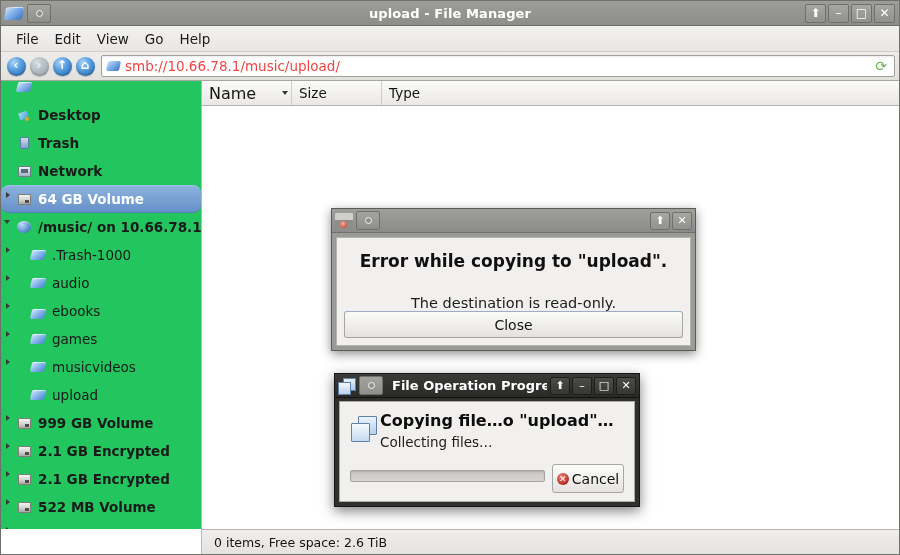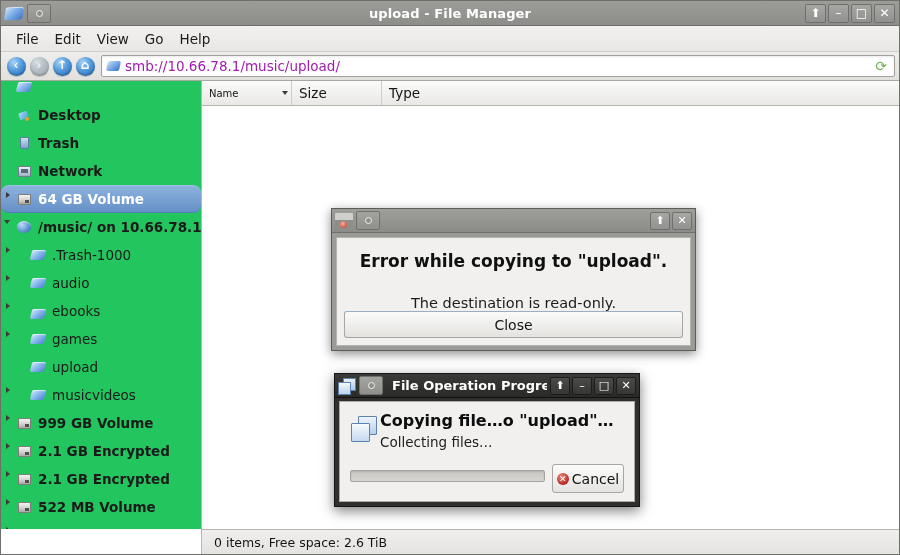--- a/index.html
+++ b/index.html
@@ -111,21 +111,21 @@
     border-radius: 2px;
     display: flex; align-items: center;
     padding: 0 6px 0 5px;
     box-shadow: inset 0 1px 2px rgba(0,0,0,.09);
   }
   .path-icon {
     width: 13px; height: 10px; margin-right: 5px; flex: 0 0 13px;
     background: linear-gradient(135deg, #cfe3f7 0%, #7fb0e8 45%, #3d74c4 100%);
     border-radius: 2px; transform: skewX(-12deg);
   }
-  .path-text { font-size: 13.5px; color: #a21caf; flex: 1; }
+  .path-text { font-size: 13.5px; color: #ef4444; flex: 1; }
   .reload-icon {
     width: 14px; height: 14px; flex: 0 0 14px;
     color: #6db24f; font-size: 14px; line-height: 14px;
     text-align: center;
   }
 
   
   .body-row { flex: 1; display: flex; min-height: 0; background: #e7e6e3; }
 
   .sidebar {
@@ -229,21 +229,21 @@
     padding: 0 7px;
     border-right: 1px solid #cecdc9;
     position: relative;
   }
   .col.sortarrow { width: 12px; border-right: none; display:flex; align-items:center; justify-content:center; padding:0;}
   .col.sortarrow::before {
     content:""; border-top: 4px solid #3a3a3a;
     border-left: 3.5px solid transparent; border-right: 3.5px solid transparent;
   }
   .col.namewrap { width: 90px; padding:0; display:flex; border-right: 1px solid #cecdc9;}
-  .col.namewrap .lbl { padding: 0 0 0 7px; display:flex; align-items:center; flex:1; font-size:10px; color:#151515;}
+  .col.namewrap .lbl { padding: 0 0 0 7px; display:flex; align-items:center; flex:1; font-size:16px; color:#151515;}
   .col.size { width: 90px; }
   .col.type { flex: 1; border-right: none; }
   .file-area { flex: 1; background: #ffffff; }
   .sb-left-stub {
     width: 201px; flex: 0 0 201px; background: #ffffff;
     border-right: 1px solid #b9b7b3;
   }
   .status-row { flex: 0 0 25px; display: flex; background: #ffffff; }
   .status-main {
     flex: 1; display: flex; align-items: center; padding-left: 12px;
@@ -541,35 +541,35 @@
           <div class="side-row">
             <div class="expander closed"></div>
             <div class="indent1" style="display: flex; align-items: center; flex: 1 1 0%;">
               <div class="side-icon">
                 <div class="ic-folder"></div>
               </div>
               <div class="side-label">games</div>
             </div>
           </div>
           <div class="side-row">
+            <div class="expander closed"></div>
+            <div class="indent1" style="display: flex; align-items: center; flex: 1 1 0%;">
+              <div class="side-icon">
+                <div class="ic-folder"></div>
+              </div>
+              <div class="side-label">musicvideos</div>
+            </div>
+          </div>
+          <div class="side-row">
             <div class="expander"></div>
             <div class="indent1" style="display: flex; align-items: center; flex: 1 1 0%;">
               <div class="side-icon">
                 <div class="ic-folder"></div>
               </div>
               <div class="side-label">upload</div>
-            </div>
-          </div>
-          <div class="side-row">
-            <div class="expander closed"></div>
-            <div class="indent1" style="display: flex; align-items: center; flex: 1 1 0%;">
-              <div class="side-icon">
-                <div class="ic-folder"></div>
-              </div>
-              <div class="side-label">musicvideos</div>
             </div>
           </div>
           <div class="side-row">
             <div class="expander closed"></div>
             <div style="display: flex; align-items: center; flex: 1 1 0%;">
               <div class="side-icon">
                 <div class="ic-drive"></div>
               </div>
               <div class="side-label bold">999 GB Volume</div>
             </div>

